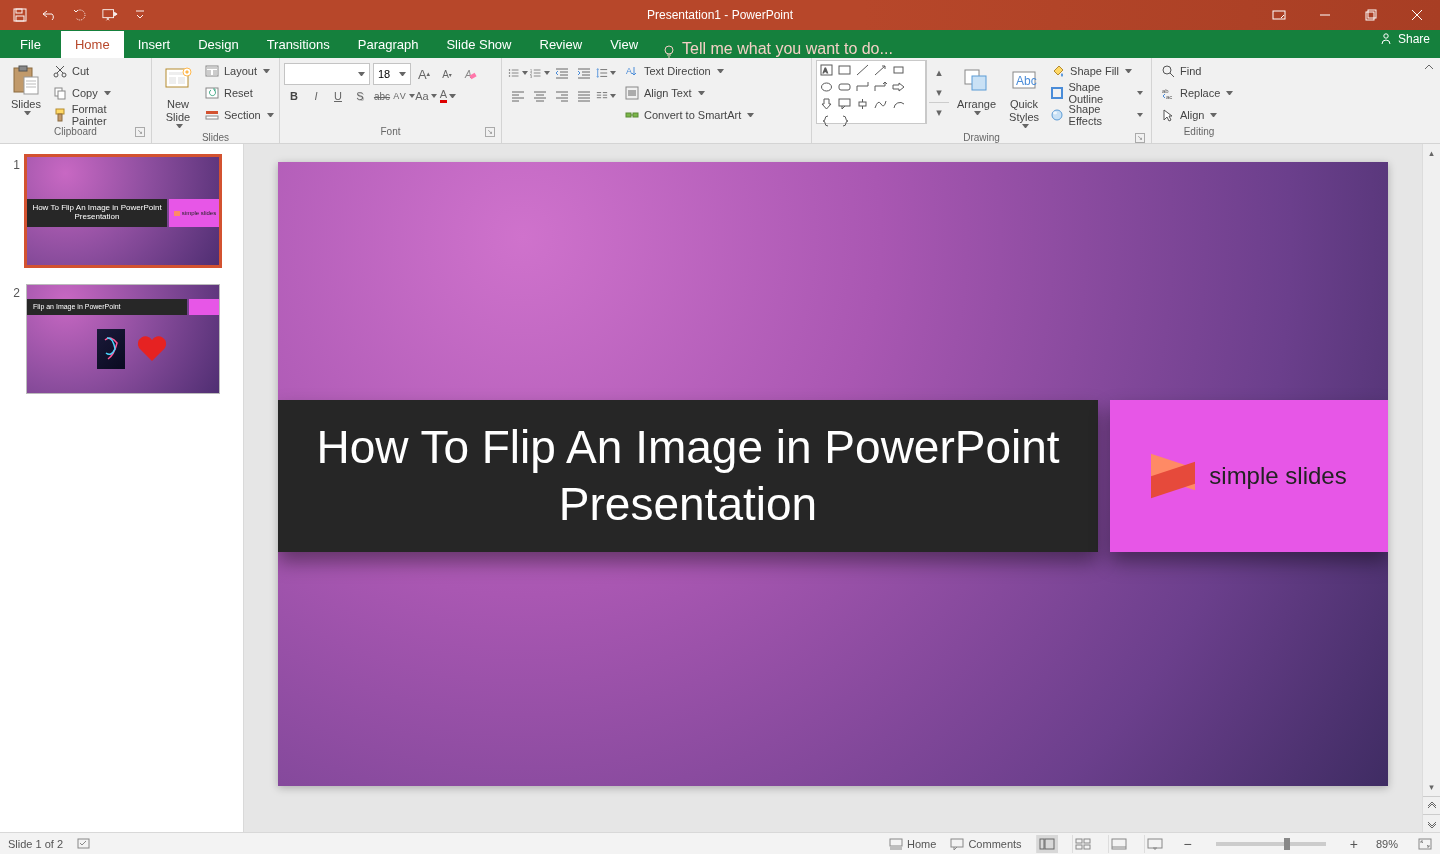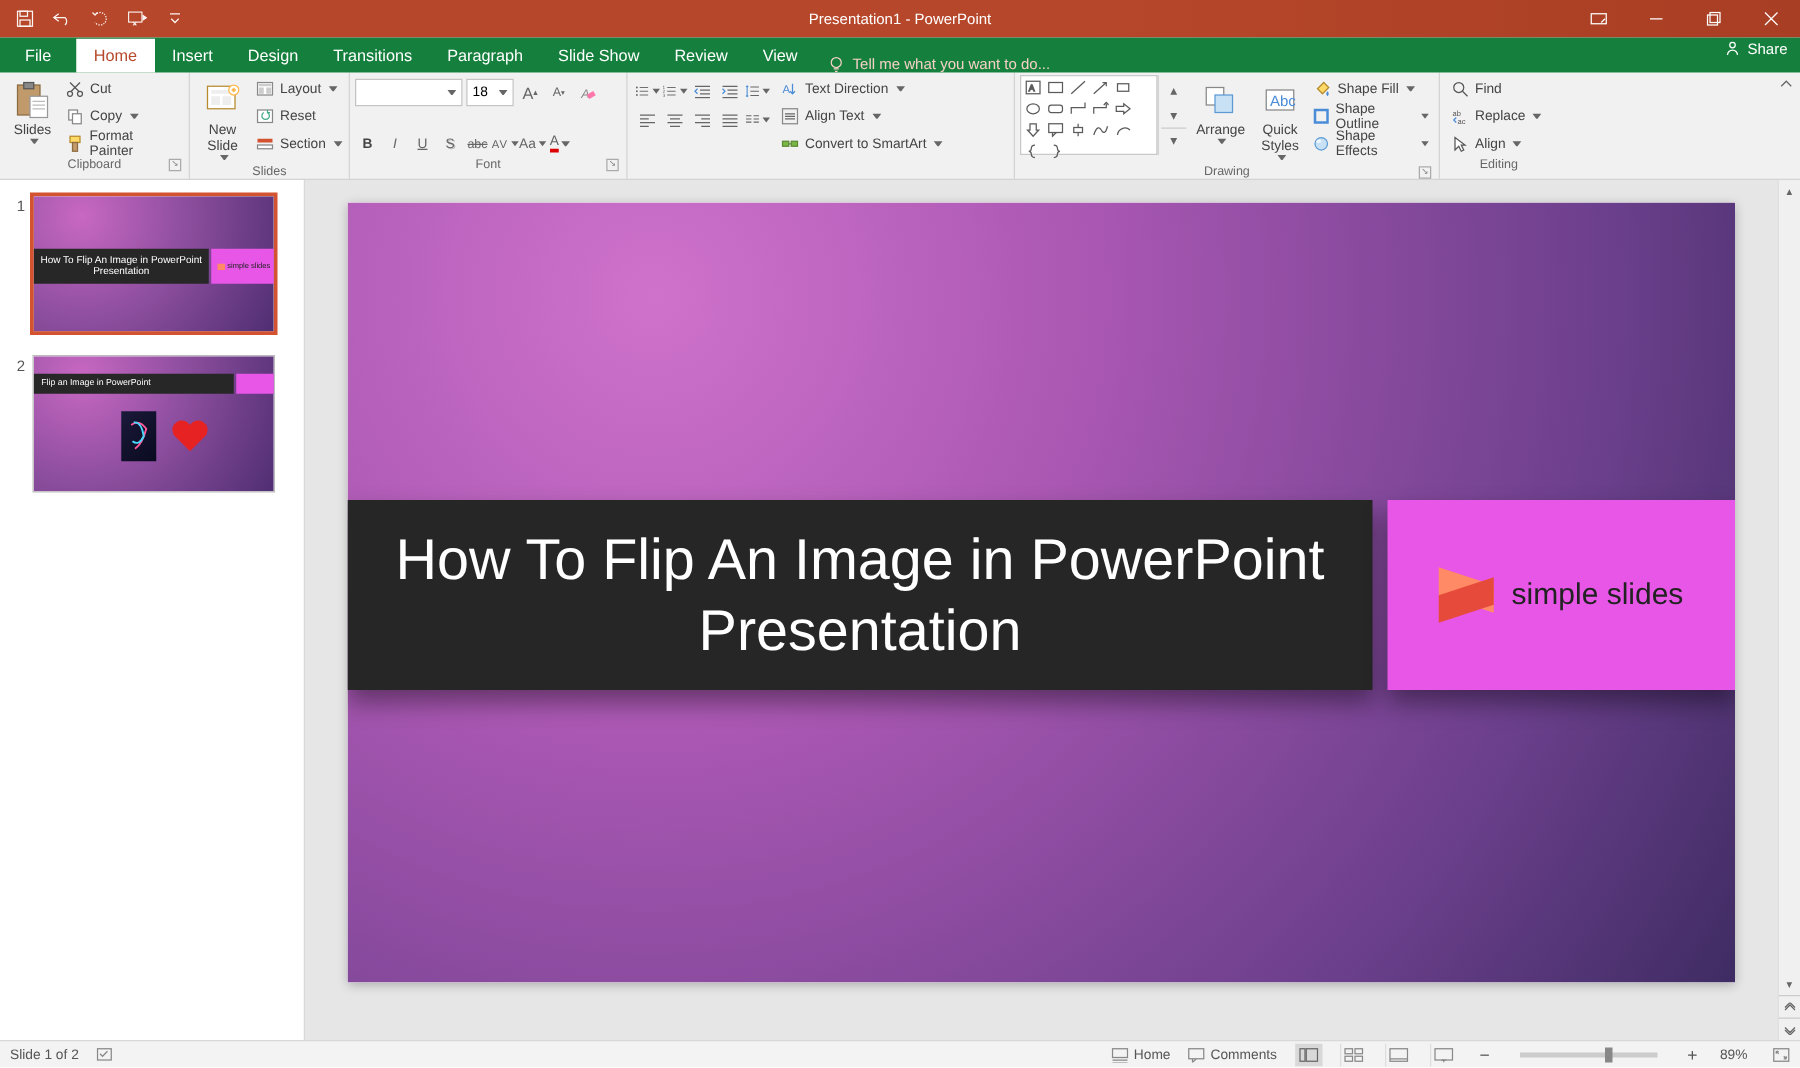--- a/index.html
+++ b/index.html
@@ -12,21 +12,21 @@
 .title-text { position: absolute; left: 50%; transform: translateX(-50%); font-size: 12px; text-align: center; }
 .win-controls { position: absolute; right: 0; display: flex; align-items: center; height: 100%; }
 .win-btn { width: 46px; height: 30px; display: flex; align-items: center; justify-content: center; }
 .win-btn svg, .qat-btn svg { stroke: #fff; fill: none; stroke-width: 1; }
 
 
 .tabstrip { height: 28px; background: #15803d; display: flex; align-items: flex-end; color: #fff; font-size: 13px; position: relative; }
 .tab { padding: 6px 14px 6px 14px; cursor: default; }
 .tab.file { padding-left: 20px; padding-right: 20px; }
 .tab.active { background: #fff; color: #b7472a; }
-.tellme { display: flex; align-items: center; gap: 6px; padding: 0 10px; color: #f4d0c6; font-size: 12px; }
+.tellme { display: flex; align-items: flex-end; gap: 6px; padding: 0 10px; color: #f4d0c6; font-size: 16px; }
 .tellme .bulb { width: 14px; height: 14px; }
 .share { position: absolute; right: 10px; top: 2px; display: flex; align-items: flex-end; gap: 5px; font-size: 12px; color: #fff; }
 
 
 .ribbon { height: 86px; background: #f1f1f1; border-bottom: 1px solid #d4d4d4; display: flex; }
 .group { border-right: 1px solid #d4d4d4; display: flex; flex-direction: column; padding: 2px 4px 0 4px; }
 .group-body { flex: 1; display: flex; }
 .group-label { height: 17px; font-size: 10px; color: #666; text-align: center; position: relative; }
 .group-label .launcher { position: absolute; right: 2px; top: 1px; width: 10px; height: 10px; border: 1px solid #aaa; font-size: 7px; line-height: 8px; color: #888; }
 .vbtn { display: flex; flex-direction: column; align-items: center; justify-content: flex-start; padding: 4px 6px; font-size: 11px; color: #444; text-align: center; line-height: 1.2; }
@@ -278,21 +278,21 @@
             </span>
             <span>Section</span>
             <span class="dd-caret"></span>
           </div>
       </div>
     </div>
     <div class="group-label"><span>Slides</span></div>
   </div>
 
   <div class="group" style="width:222px">
-    <div class="group-body col" style="gap:20px;padding-top:3px">
+    <div class="group-body col" style="gap:1px;padding-top:3px">
       <div style="display:flex;gap:3px;align-items:center">
         <div class="font-combo">
             <span></span>
             <span class="dd-caret"></span>
           </div>
         <div class="size-combo">
             <span>18</span>
             <span class="dd-caret"></span>
           </div>
         <div class="mini" style="font-size:13px">A<sup style="font-size:7px">▴</sup></div>

